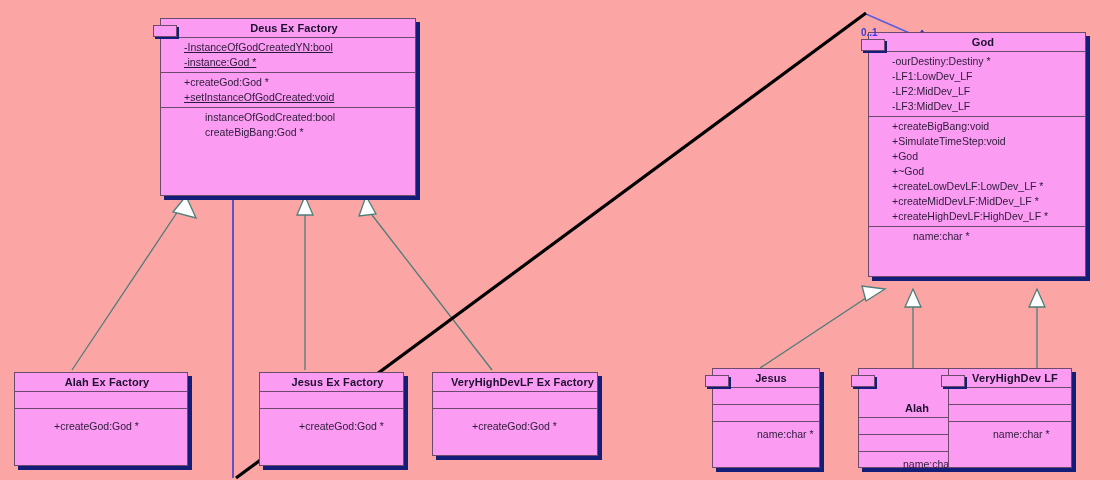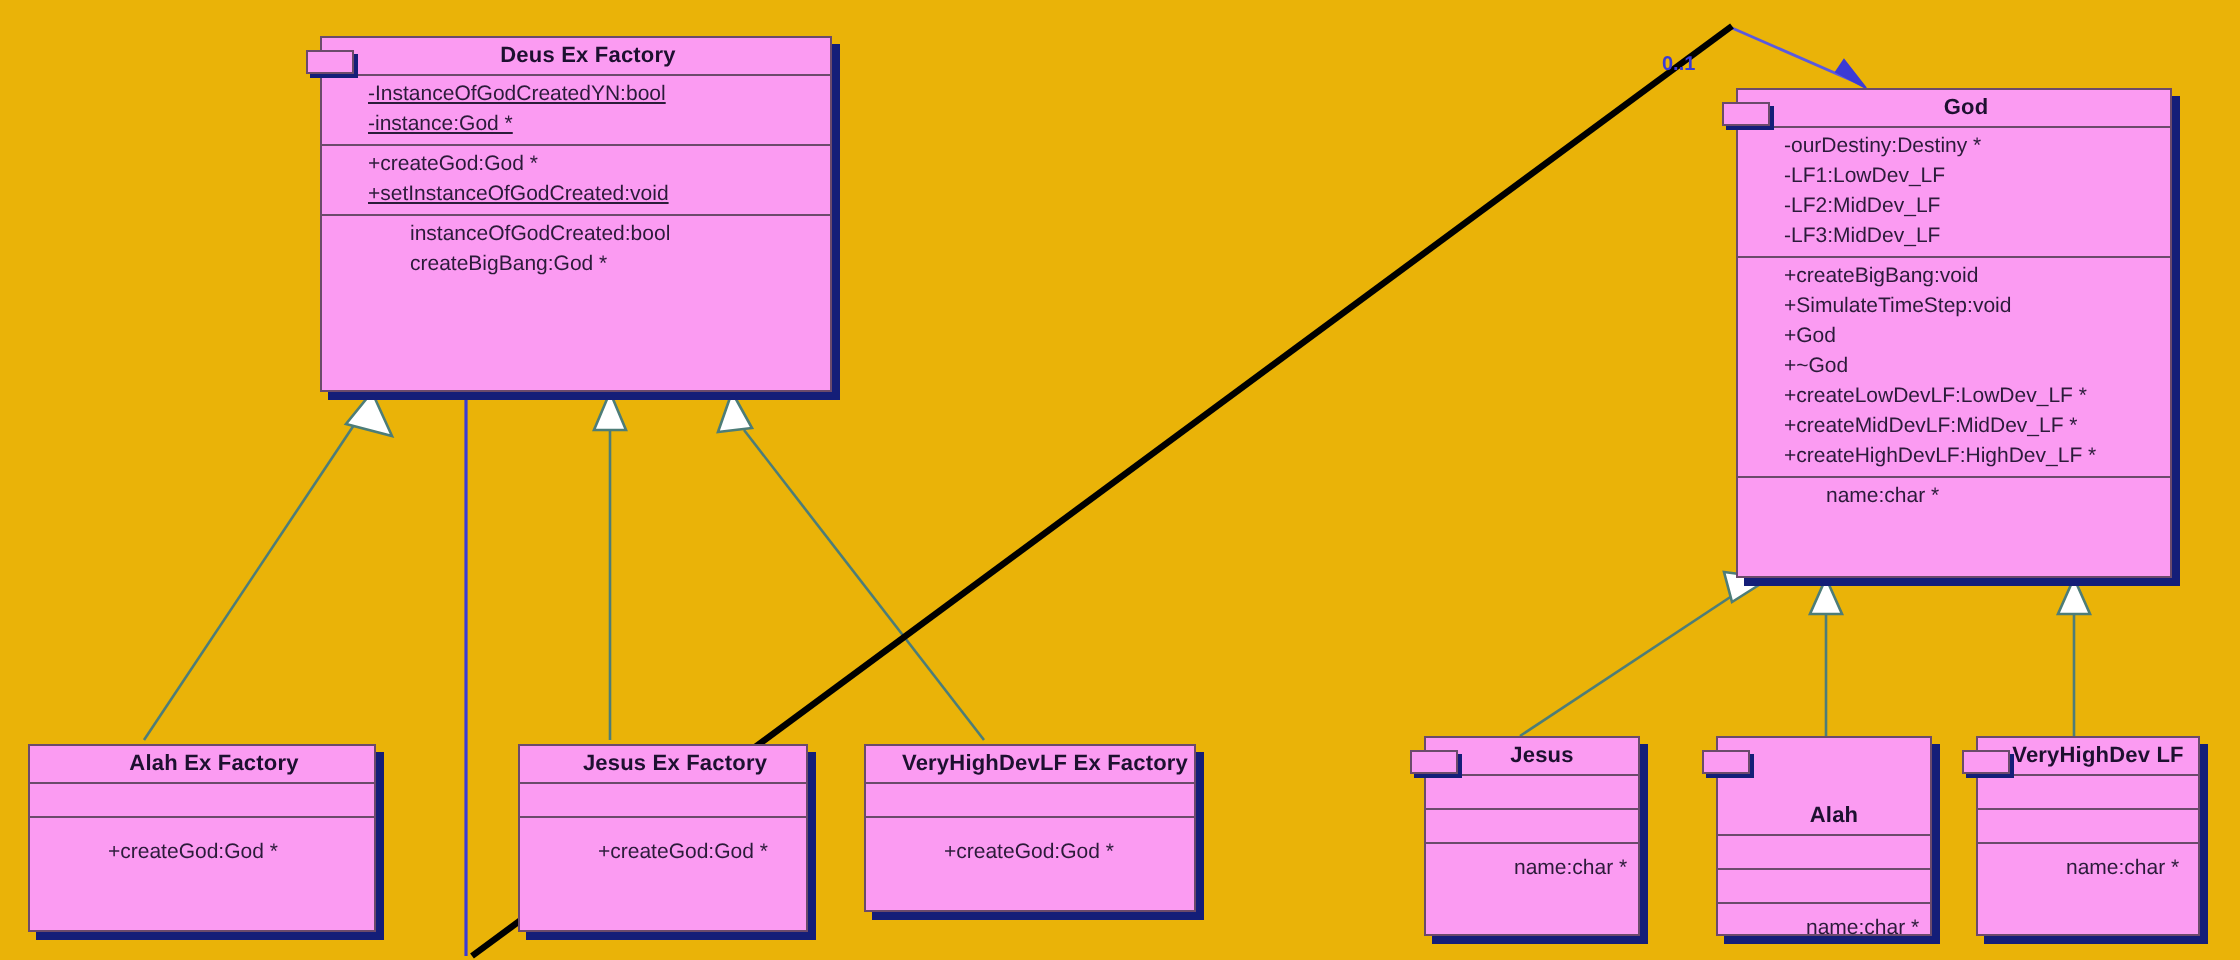--- a/index.html
+++ b/index.html
@@ -4,21 +4,21 @@
 <style>
   html, body {
     margin: 0;
     padding: 0;
     background: #ffffff;
   }
   #canvas {
     position: relative;
     width: 1120px;
     height: 480px;
-    background: #eab308;
+    background: #fca5a5;
     overflow: hidden;
     font-family: "Liberation Sans", sans-serif;
   }
   svg.edges {
     position: absolute;
     left: 0;
     top: 0;
     width: 1120px;
     height: 480px;
     pointer-events: none;
@@ -150,21 +150,21 @@
     <div class="compartment">
       <div class="member">+createGod:God *</div>
       <div class="member static">+setInstanceOfGodCreated:void</div>
     </div>
     <div class="compartment">
       <div class="member pad">instanceOfGodCreated:bool</div>
       <div class="member pad">createBigBang:God *</div>
     </div>
   </div>
 
-  <div class="uml-class" style="left:868px; top:44px; width:218px; height:245px;">
+  <div class="uml-class" style="left:868px; top:32px; width:218px; height:245px;">
     <div class="tab"></div>
     <div class="compartment cls-title">God</div>
     <div class="compartment">
       <div class="member">-ourDestiny:Destiny *</div>
       <div class="member">-LF1:LowDev_LF</div>
       <div class="member">-LF2:MidDev_LF</div>
       <div class="member">-LF3:MidDev_LF</div>
     </div>
     <div class="compartment">
       <div class="member">+createBigBang:void</div>
@@ -217,25 +217,25 @@
   <div class="uml-class" style="left:858px; top:368px; width:108px; height:100px;">
     <div class="tab"></div>
     <div class="compartment cls-title" style="padding-left:16px;margin-top:30px;">Alah</div>
     <div class="compartment empty-row"></div>
     <div class="compartment empty-row"></div>
     <div class="compartment" style="padding-top:5px;">
       <div class="member pad">name:char *</div>
     </div>
   </div>
 
-  <div class="uml-class" style="left:988px; top:368px; width:112px; height:100px;">
+  <div class="uml-class" style="left:948px; top:368px; width:124px; height:100px;">
     <div class="tab"></div>
     <div class="compartment cls-title" style="padding-left:16px;">VeryHighDev LF</div>
     <div class="compartment empty-row"></div>
     <div class="compartment empty-row"></div>
     <div class="compartment" style="padding-top:5px;">
       <div class="member pad">name:char *</div>
     </div>
   </div>
 
-  <div class="mult-label" style="left:831px; top:27px;">0..1</div>
+  <div class="mult-label" style="left:861px; top:27px;">0..1</div>
 
 </div>
 
 </body></html>

